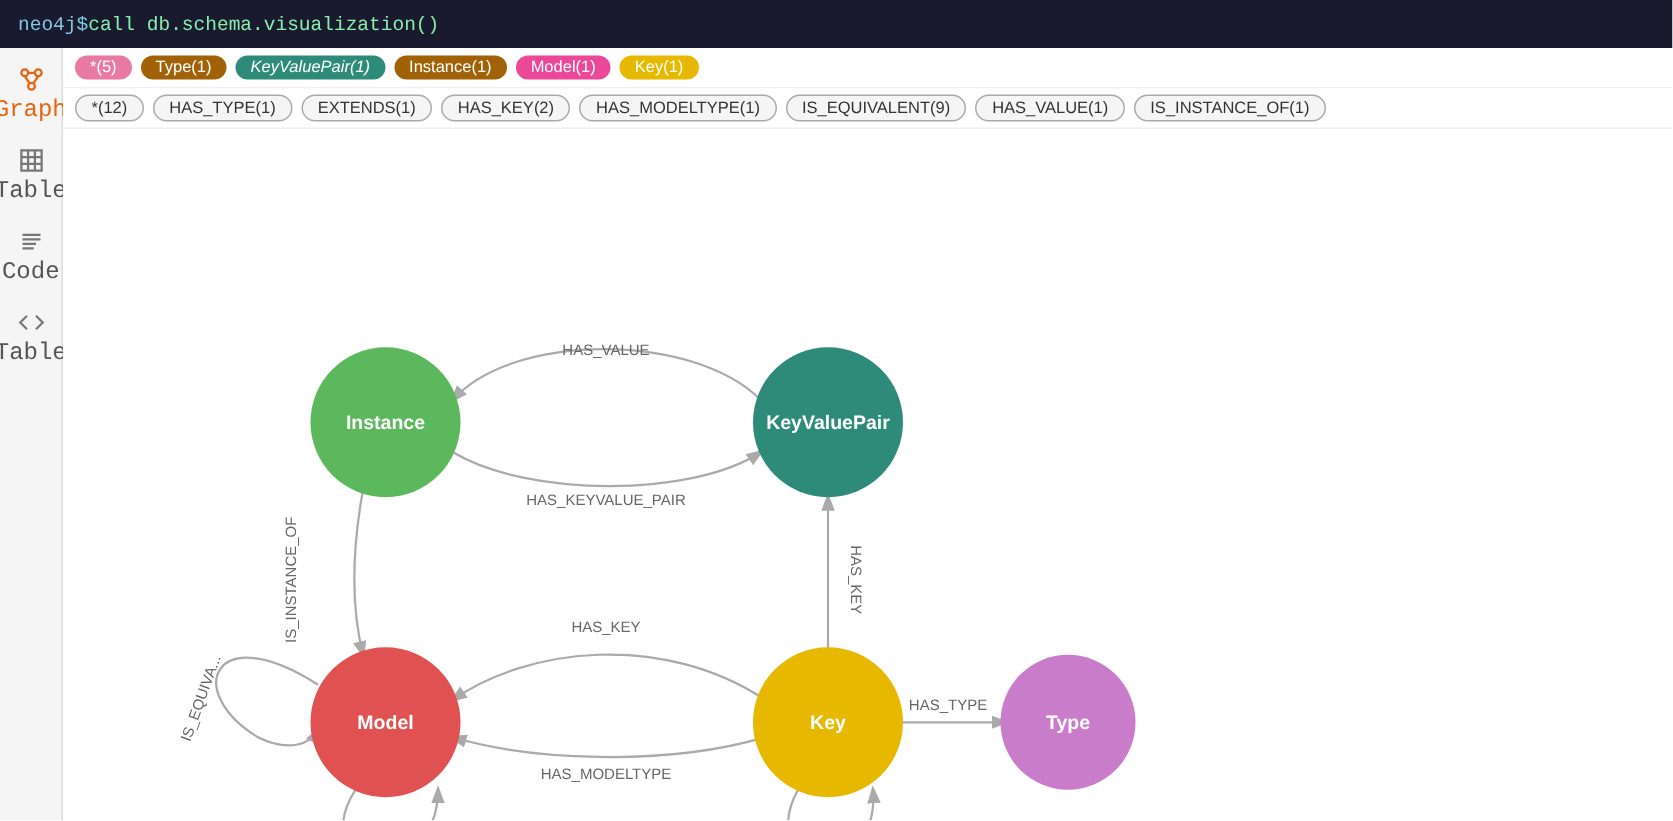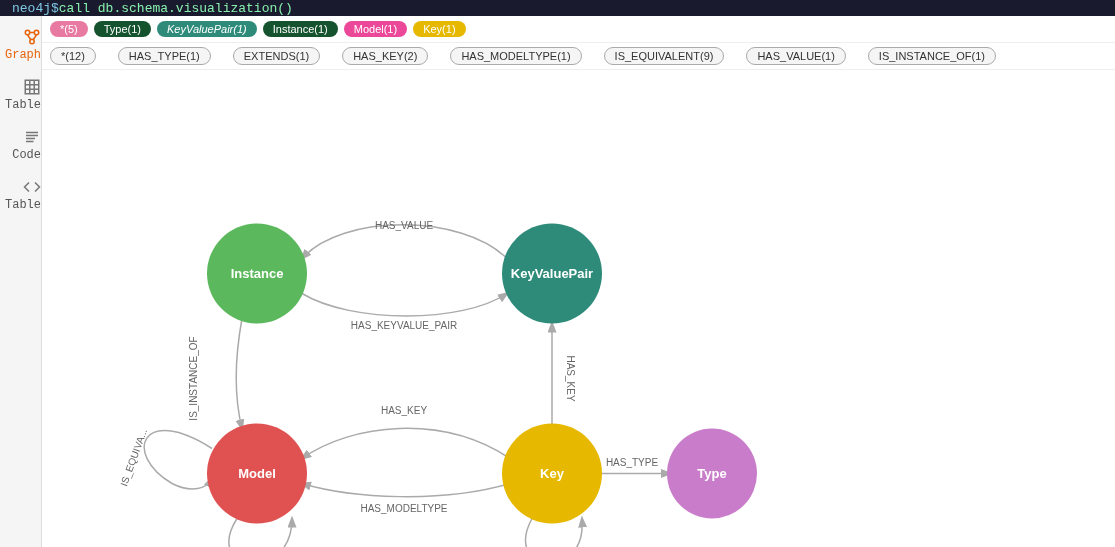--- a/index.html
+++ b/index.html
@@ -3,21 +3,21 @@
   <meta charset="utf-8">
   <style>
     * { margin: 0; padding: 0; box-sizing: border-box; }
     body { font-family: 'Courier New', monospace; background: #fff; display: flex; flex-direction: column; height: 547px; width: 1115px; overflow: hidden; }
 
     #header {
       background: #1a1a2e;
       color: #e0e0e0;
       padding: 6px 12px;
       font-size: 13px;
-      height: 16px;
+      height: 32px;
       display: flex;
       align-items: center;
     }
 
     #header .prompt {
       color: #7ec8e3;
     }
 
     #header .command {
       color: #86efac;
@@ -35,25 +35,25 @@
       border-right: 1px solid #ddd;
       display: flex;
       flex-direction: column;
       align-items: center;
       padding-top: 4px;
     }
 
     .sidebar-item {
       display: flex;
       flex-direction: column;
-      align-items: flex-end;
+      align-items: center;
       padding: 8px 0;
       cursor: pointer;
       width: 100%;
-      font-size: 12px;
+      font-size: 16px;
       color: #555;
       border-bottom: none;
     }
 
     .sidebar-item.active {
       color: #e8640c;
     }
 
     .sidebar-item svg {
       width: 18px;
@@ -75,37 +75,37 @@
       gap: 6px;
       border-bottom: 1px solid #eee;
       flex-wrap: nowrap;
       background: #fff;
     }
 
     #tag-bar-2 {
       display: flex;
       align-items: center;
       padding: 4px 8px;
-      gap: 22px;
+      gap: 6px;
       border-bottom: 1px solid #eee;
       flex-wrap: nowrap;
       background: #fff;
     }
 
     .tag {
       border-radius: 12px;
       padding: 2px 10px;
       font-size: 11px;
       font-family: sans-serif;
       cursor: pointer;
       white-space: nowrap;
     }
 
     .tag-pink { background: #e879a0; color: white; }
-    .tag-green-light { background: #14532d; color: white; }
+    .tag-green-light { background: #a16207; color: white; }
     .tag-teal { background: #2e8b7a; color: white; font-style: italic; }
     .tag-red { background: #ec4899; color: white; }
     .tag-yellow { background: #e6b800; color: white; }
 
     .tag-outline {
       border: 1px solid #aaa;
       background: #f5f5f5;
       color: #333;
       border-radius: 12px;
       padding: 2px 10px;

